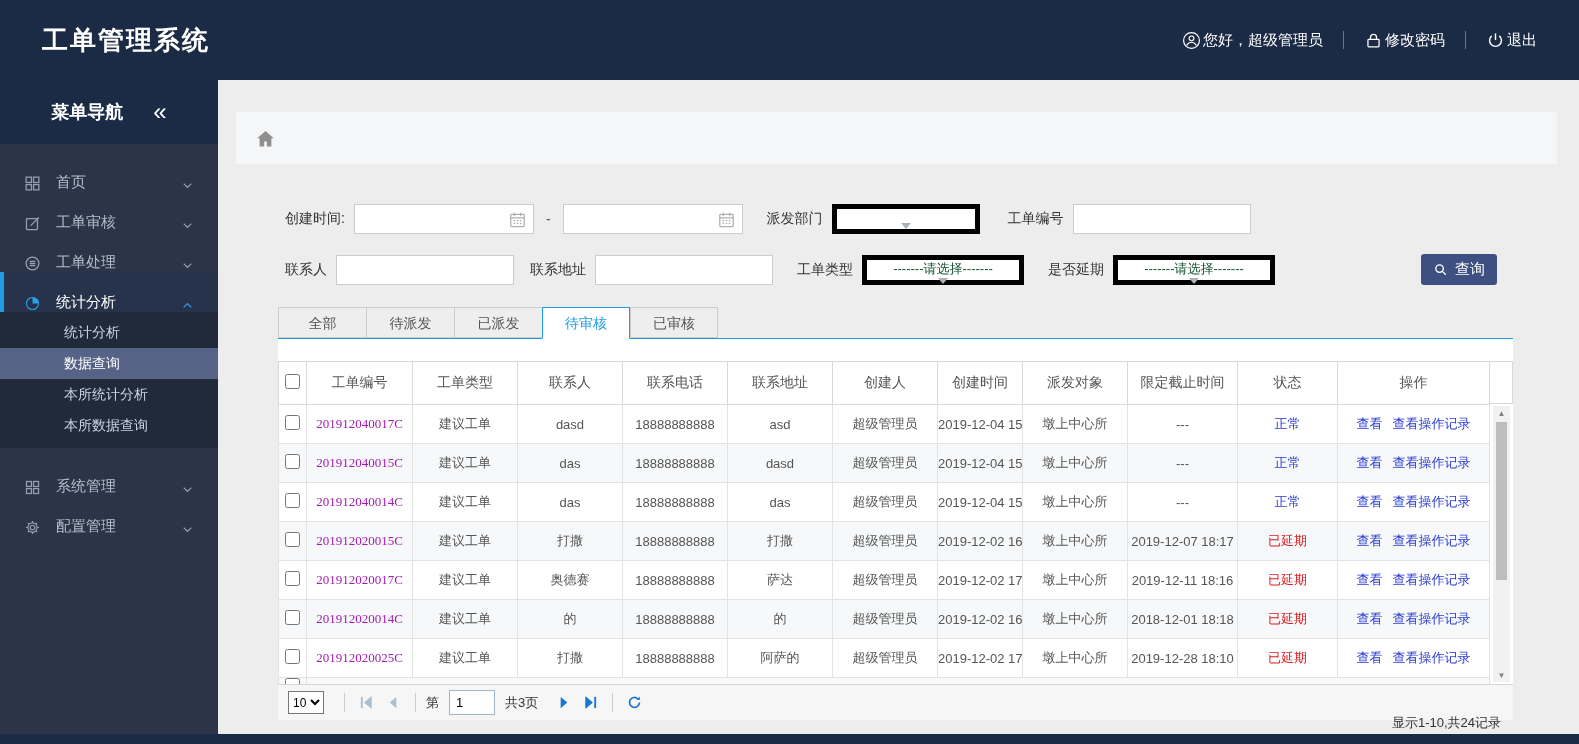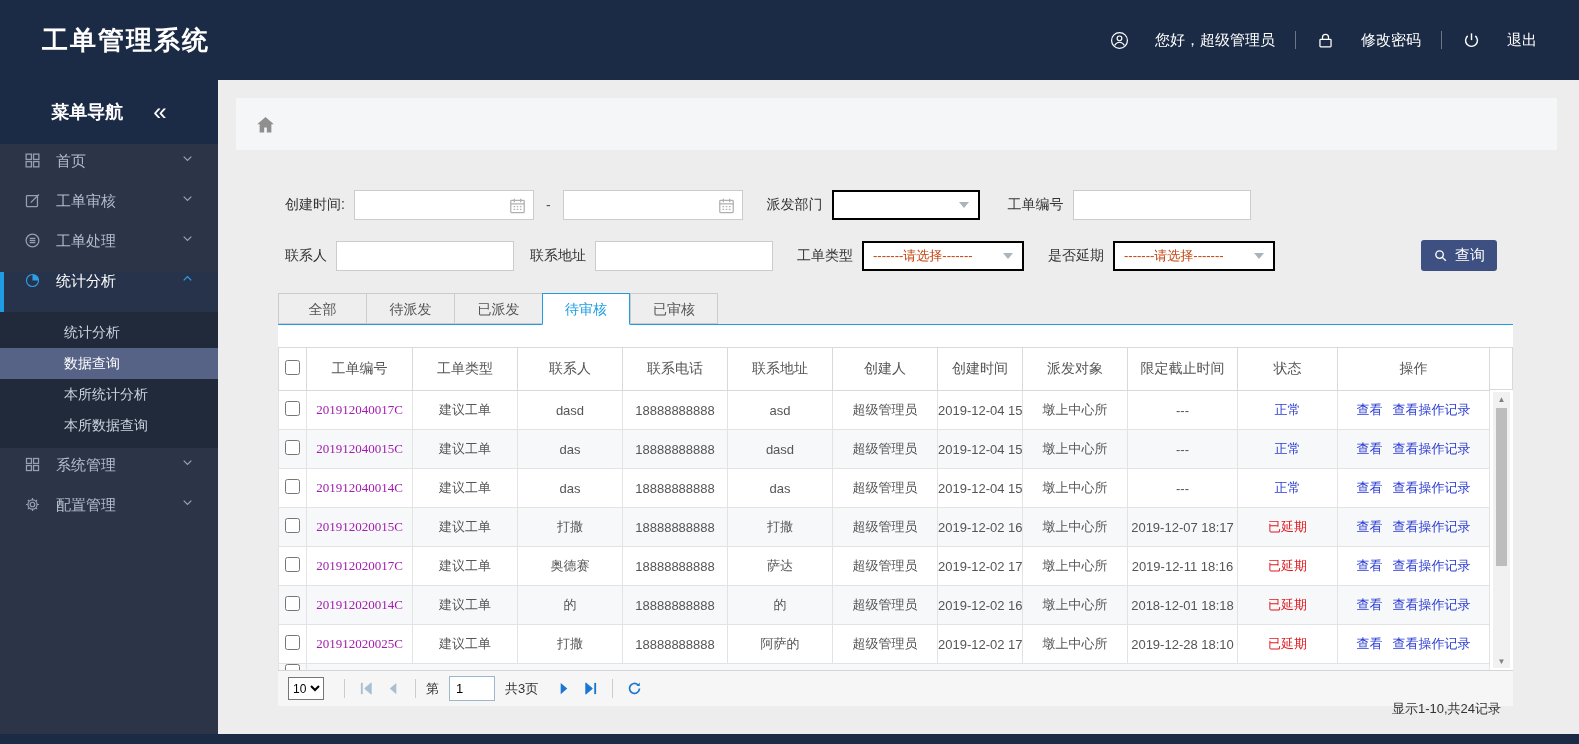--- a/index.html
+++ b/index.html
@@ -4,64 +4,64 @@
 <style>
   * { margin:0; padding:0; box-sizing:border-box; }
   html,body { width:1579px; height:744px; overflow:hidden;
     font-family:"Liberation Sans","DejaVu Sans",sans-serif; background:#ededed; }
 
   
   .topbar { height:80px; background:var(--topbar_bg); display:flex; align-items:center;
     justify-content:space-between; padding:0 42px; }
   .app-title { color:#fff; font-size:26px; font-weight:bold; letter-spacing:2px; }
   .topbar-right { display:flex; align-items:center; color:#fff; font-size:15px; gap:20px; }
-  .tb-item { display:flex; align-items:flex-start; gap:26px; cursor:pointer; }
+  .tb-item { display:flex; align-items:flex-start; gap:2px; cursor:pointer; }
   .tb-item svg { width:19px; height:19px; color:#fff; }
   .tb-divider { width:1px; height:18px; background:rgba(255,255,255,.35); }
 
   
   .layout { display:flex; height:654px; }
   .footer-bar { height:10px; background:var(--topbar_bg); }
 
   
   .sidebar { width:218px; flex-shrink:0; background:var(--sidebar_bg); }
   .nav-header { height:64px; background:var(--topbar_bg); display:flex; align-items:center;
     justify-content:center; gap:30px; color:#fff; }
   .nav-title { font-size:18px; font-weight:bold; }
   .collapse { font-size:24px; line-height:1; cursor:pointer; color:#fff; }
   .menu { padding-top:8px; }
-  .menu-item { height:40px; display:flex; align-items:flex-start; padding:0 24px;
+  .menu-item { height:40px; display:flex; align-items:flex-end; padding:0 24px;
     color:#b3bdcc; font-size:15px; cursor:pointer; }
   .menu-item svg.mi { width:17px; height:17px; margin-right:15px; color:#94a0b3; }
   .menu-item .lbl { flex:1; }
   .menu-item svg.chev { width:13px; height:13px; color:#94a0b3; }
   .menu-item.active { color:#fff; background:#27334a; border-left:4px solid var(--accent_blue);
     padding-left:20px; }
   .menu-item.active svg { color:#2d9fe8; }
   .submenu { background:var(--submenu_bg); padding:5px 0 7px; }
   .submenu-item { height:31px; display:flex; align-items:center; padding-left:64px;
     color:#ccd4e0; font-size:14px; cursor:pointer; }
   .submenu-item.selected { background:var(--submenu_selected_bg); color:#fff; }
   .menu-gap { height:8px; }
 
   
-  .main { flex:1; padding:18px 22px 0 18px; overflow:hidden; }
+  .main { flex:1; padding:32px 22px 0 18px; overflow:hidden; }
   .breadcrumb { height:52px; background:#f5f6f7; display:flex; align-items:center; padding:0 19px; }
   .breadcrumb svg { width:21px; height:21px; color:#8f8f8f; cursor:pointer; }
 
   .filters { margin:40px 60px 0 49px; font-size:14px; color:#333; }
   .frow { display:flex; align-items:center; margin-bottom:20px; }
   .flabel { margin-right:9px; white-space:nowrap; }
   .tinput { width:178px; height:30px; border:1px solid #ccc; background:#fff;
     padding:0 8px; font-size:13px; color:#333; }
   .date-input { position:relative; width:180px; height:30px; border:1px solid #ccc; background:#fff; }
   .date-input svg { position:absolute; right:6px; top:5px; width:19px; height:19px; color:#b0b0b0; }
   .dash { margin:0 12px; color:#555; }
-  .sel { height:30px; border:2px solid #000000; background:#fff; display:flex; align-items:center;
-    justify-content:space-between; padding:0 9px; color:#c2410c; font-size:13px; cursor:pointer; }
+  .sel { height:30px; border:5px solid #000000; background:#fff; display:flex; align-items:center;
+    justify-content:space-between; padding:0 9px; color:#14532d; font-size:13px; cursor:pointer;flex-direction:column; }
   .sel .caret { width:0; height:0; border-left:5px solid transparent; border-right:5px solid transparent;
     border-top:6px solid #aab4bd; }
   .w148 { width:148px; } .w162 { width:162px; }
   .ml24 { margin-left:24px; } .ml16 { margin-left:16px; } .ml28 { margin-left:28px; }
   .search-btn { margin-left:auto; width:76px; height:31px; background:var(--search_button_bg);
     color:#fff; font-size:15px; border:none; border-radius:3px; display:flex; align-items:center;
     justify-content:center; gap:7px; cursor:pointer; }
   .search-btn svg { width:15px; height:15px; }
 
   .inner { margin:0 44px 0 42px; }

